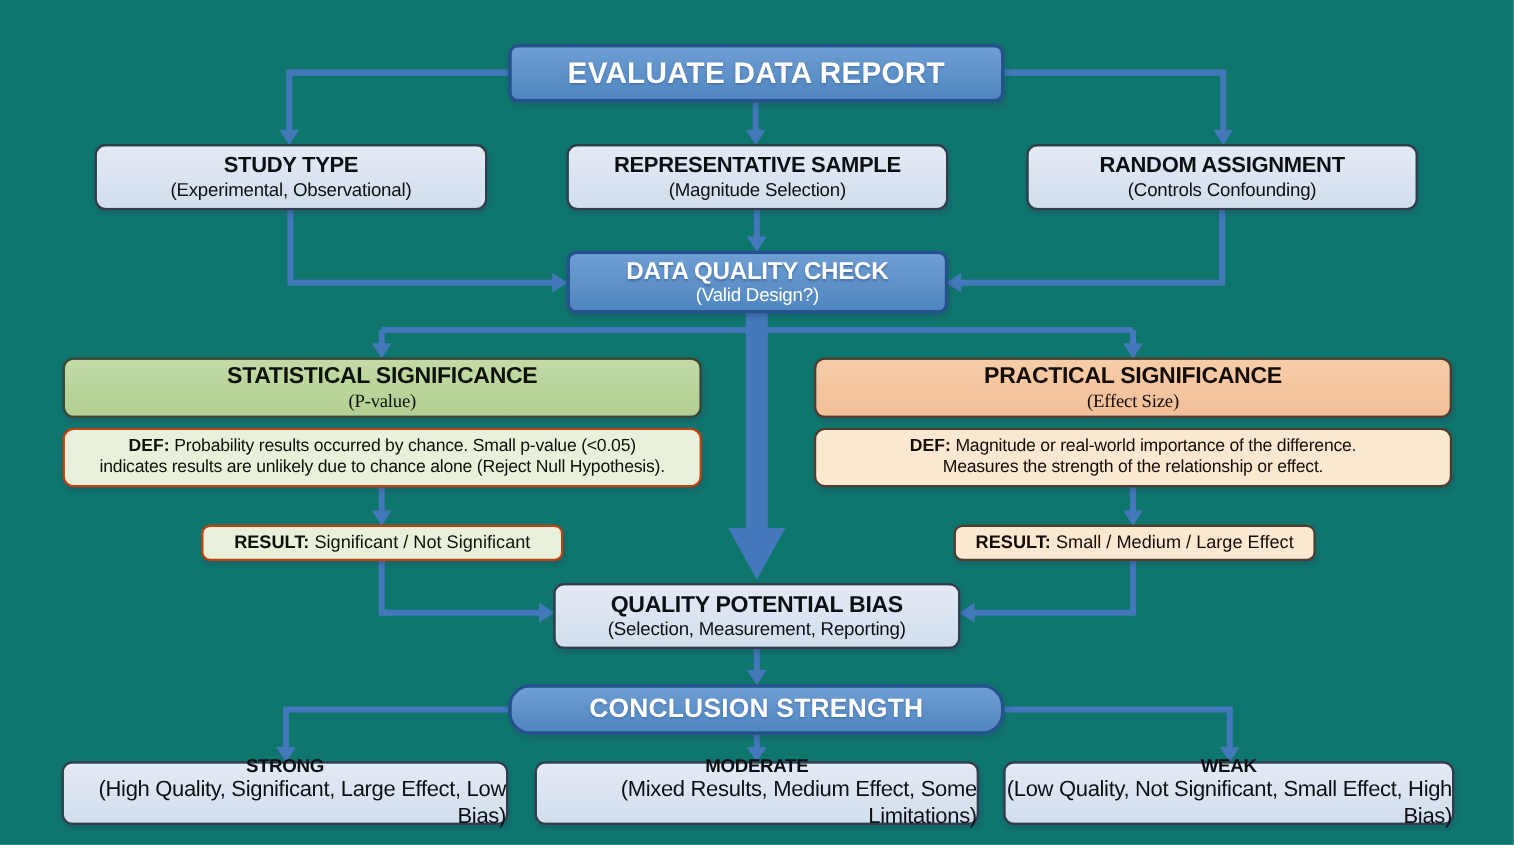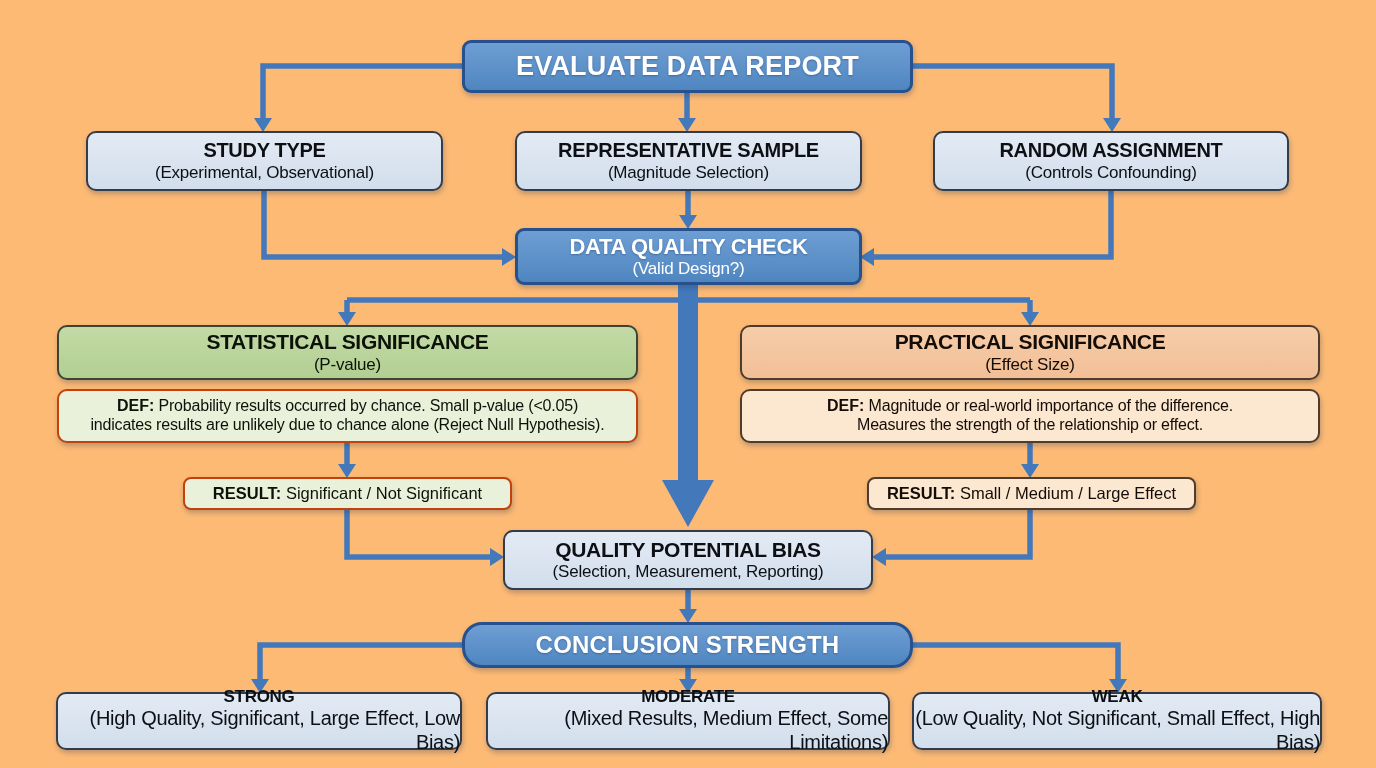--- a/index.html
+++ b/index.html
@@ -3,21 +3,21 @@
 <meta charset="utf-8">
 <style>
   html,body{margin:0;padding:0;}
   body{
     font-family:"Liberation Sans","DejaVu Sans",sans-serif;
     background:#dfe7f1;
   }
   #canvas{
     position:relative;
     width:1376px;height:768px;
-    background:#fdba74;
+    background:#0f766e;
     overflow:hidden;
   }
   #connectors{position:absolute;left:0;top:0;width:1376px;height:768px;}
 
   .node{
     position:absolute;
     box-sizing:border-box;
     display:flex;flex-direction:column;
     align-items:center;justify-content:center;
     text-align:center;
@@ -69,21 +69,21 @@
   .pos-study .t,.pos-rep .t,.pos-random .t{font-size:20px;}
   .pos-study .s,.pos-rep .s,.pos-random .s{font-size:17px;}
 
   .pos-dq{left:515px;top:228px;width:347px;height:57px;border-radius:9px;}
   .pos-dq .t{font-size:22px;}
   .pos-dq .s{font-size:17px;}
 
   .pos-stat{left:57px;top:325px;width:581px;height:55px;}
   .pos-prac{left:740px;top:325px;width:580px;height:55px;}
   .pos-stat .t,.pos-prac .t{font-size:21px;}
-  .pos-stat .s,.pos-prac .s{font-size:17px;}
+  .pos-stat .s,.pos-prac .s{font-size:17px;font-family:Liberation Serif, serif;}
 
   .defbox{font-size:16px;padding:4px 10px;}
   .defbox .txt{white-space:pre-line;letter-spacing:-0.2px;}
   .pos-statdef{left:57px;top:389px;width:581px;height:54px;}
   .pos-pracdef{left:740px;top:389px;width:580px;height:54px;}
 
   .resbox{font-size:16.5px;border-radius:8px;}
   .pos-statres{left:183px;top:477px;width:329px;height:33px;}
   .pos-pracres{left:867px;top:477px;width:329px;height:33px;}
 

